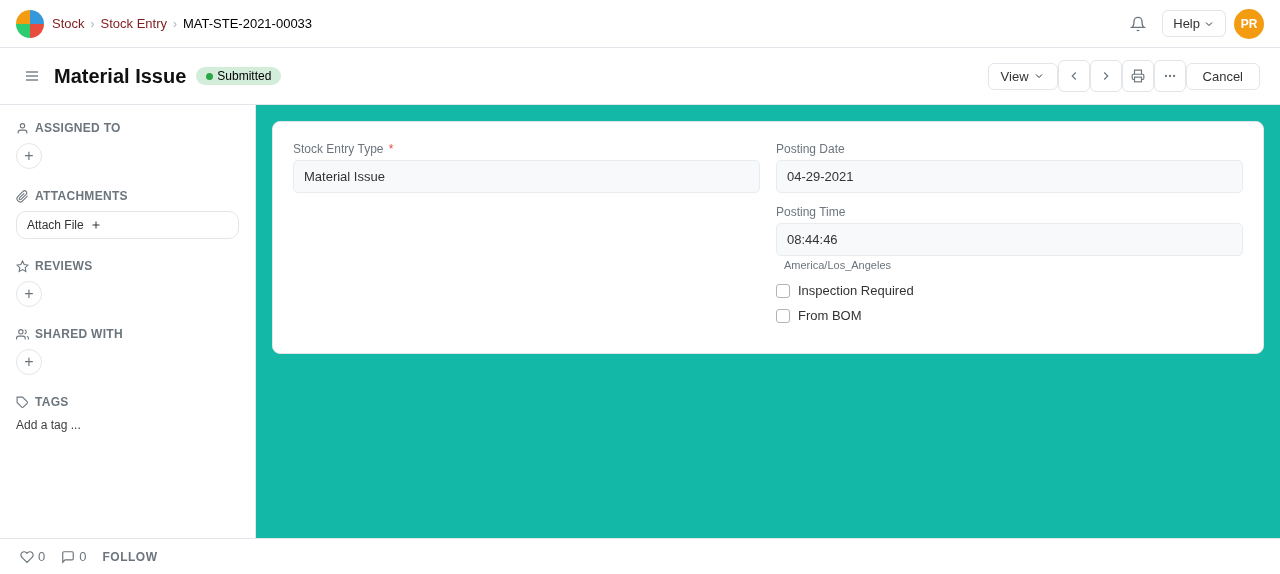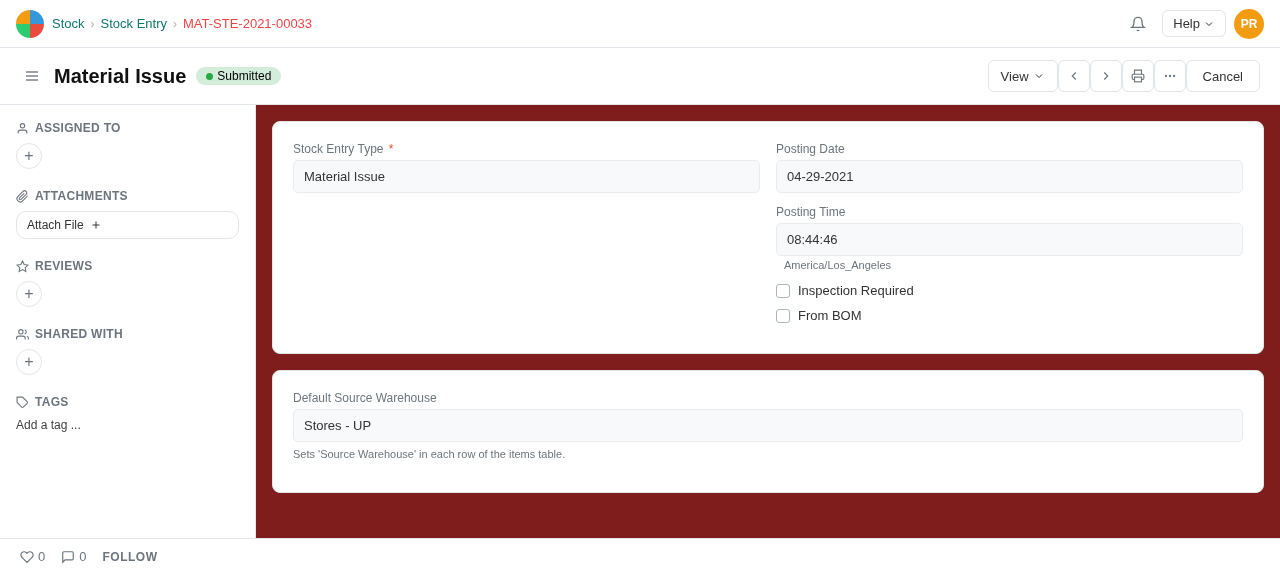--- a/index.html
+++ b/index.html
@@ -10,23 +10,23 @@
       display: flex; align-items: center; justify-content: space-between;
       background: #fff; border-bottom: 1px solid #e2e6ea;
       padding: 0 16px; height: 48px;
     }
     .topnav-left { display: flex; align-items: center; gap: 8px; }
     .topnav-logo {
       width: 28px; height: 28px; border-radius: 50%;
       background: conic-gradient(#3498db 0deg 90deg, #e74c3c 90deg 180deg, #2ecc71 180deg 270deg, #f39c12 270deg 360deg);
     }
     .breadcrumb { display: flex; align-items: center; gap: 6px; color: #6c757d; font-size: 13px; }
-    .breadcrumb a { color: #0f766e; text-decoration: none; }
+    .breadcrumb a { color: #7f1d1d; text-decoration: none; }
     .breadcrumb-sep { color: #adb5bd; font-size: 12px; }
-    .breadcrumb-current { color: #ef4444; font-weight: 500; }
+    .breadcrumb-current { color: #000000; font-weight: 500; }
     .topnav-right { display: flex; align-items: center; gap: 8px; }
     .search-bar {
       display: flex; align-items: center; gap: 6px;
       background: #f8f9fa; border: 1px solid #e2e6ea; border-radius: 6px;
       padding: 6px 12px; width: 280px; color: #6c757d; font-size: 13px;
     }
     .bell-btn {
       width: 32px; height: 32px; border: none; background: none;
       cursor: pointer; display: flex; align-items: center; justify-content: center;
       border-radius: 4px; color: #6c757d;
@@ -54,21 +54,21 @@
     .hamburger-btn {
       background: none; border: none; cursor: pointer; color: #6c757d;
       padding: 4px; display: flex; align-items: center;
     }
     .page-title { font-size: 20px; font-weight: 700; color: #111; }
     .status-badge {
       background: #d4edda; color: #000000; border-radius: 12px;
       padding: 2px 10px; font-size: 12px; font-weight: 500; display: flex; align-items: center; gap: 4px;
     }
     .status-dot { width: 7px; height: 7px; border-radius: 50%; background: #28a745; }
-    .page-header-right { display: flex; }
+    .page-header-right { display: flex; align-items: center; }
     .btn-view {
       display: flex; align-items: center; gap: 4px;
       border: 1px solid #e2e6ea; border-radius: 6px;
       padding: 5px 12px; background: #fff; cursor: pointer; font-size: 13px; color: #333;
     }
     .btn-icon {
       width: 32px; height: 32px; border: 1px solid #e2e6ea; border-radius: 6px;
       background: #fff; cursor: pointer; display: flex; align-items: center; justify-content: center;
       color: #6c757d; font-size: 14px;
     }
@@ -113,21 +113,21 @@
     .footer-like, .footer-comment {
       display: flex; align-items: center; gap: 4px;
       color: #6c757d; font-size: 13px; cursor: pointer;
     }
     .footer-follow {
       color: #6c757d; font-size: 12px; font-weight: 600;
       letter-spacing: 0.5px; cursor: pointer; text-transform: uppercase;
     }
 
     
-    .content-area { flex: 1; padding: 16px; overflow-y: auto; background: #7f1d1d; }
+    .content-area { flex: 1; padding: 16px; overflow-y: auto; background: #14b8a6; }
     .card {
       background: #fff; border: 1px solid #e2e6ea; border-radius: 8px;
       padding: 20px; margin-bottom: 16px;
     }
     .form-grid { display: grid; grid-template-columns: 1fr 1fr; gap: 16px; }
     .form-field { margin-bottom: 12px; }
     .form-label {
       font-size: 12px; color: #6c757d; margin-bottom: 4px; display: block;
     }
     .form-label .required { color: #e74c3c; margin-left: 2px; }
@@ -322,27 +322,20 @@
               <label class="checkbox-label">Inspection Required</label>
             </div>
             <div class="checkbox-row">
               <input type="checkbox" class="checkbox-input" style="">
               <label class="checkbox-label">From BOM</label>
             </div>
           </div>
         </div>
       </div>
 
-      <div class="card">
-        <div class="form-field">
-          <label class="form-label">Default Source Warehouse</label>
-          <div class="form-input-readonly">Stores - UP</div>
-          <div class="form-hint">Sets 'Source Warehouse' in each row of the items table.</div>
-        </div>
-      </div>
     </div>
   </div>
 
   <div class="footer-bar">
     <div class="footer-like">
       <svg width="14" height="14" viewBox="0 0 24 24" fill="none" stroke="currentColor" stroke-width="2">
         <path d="M20.84 4.61a5.5 5.5 0 0 0-7.78 0L12 5.67l-1.06-1.06a5.5 5.5 0 0 0-7.78 7.78l1.06 1.06L12 21.23l7.78-7.78 1.06-1.06a5.5 5.5 0 0 0 0-7.78z"></path>
       </svg>
       <span>0</span>
     </div>

